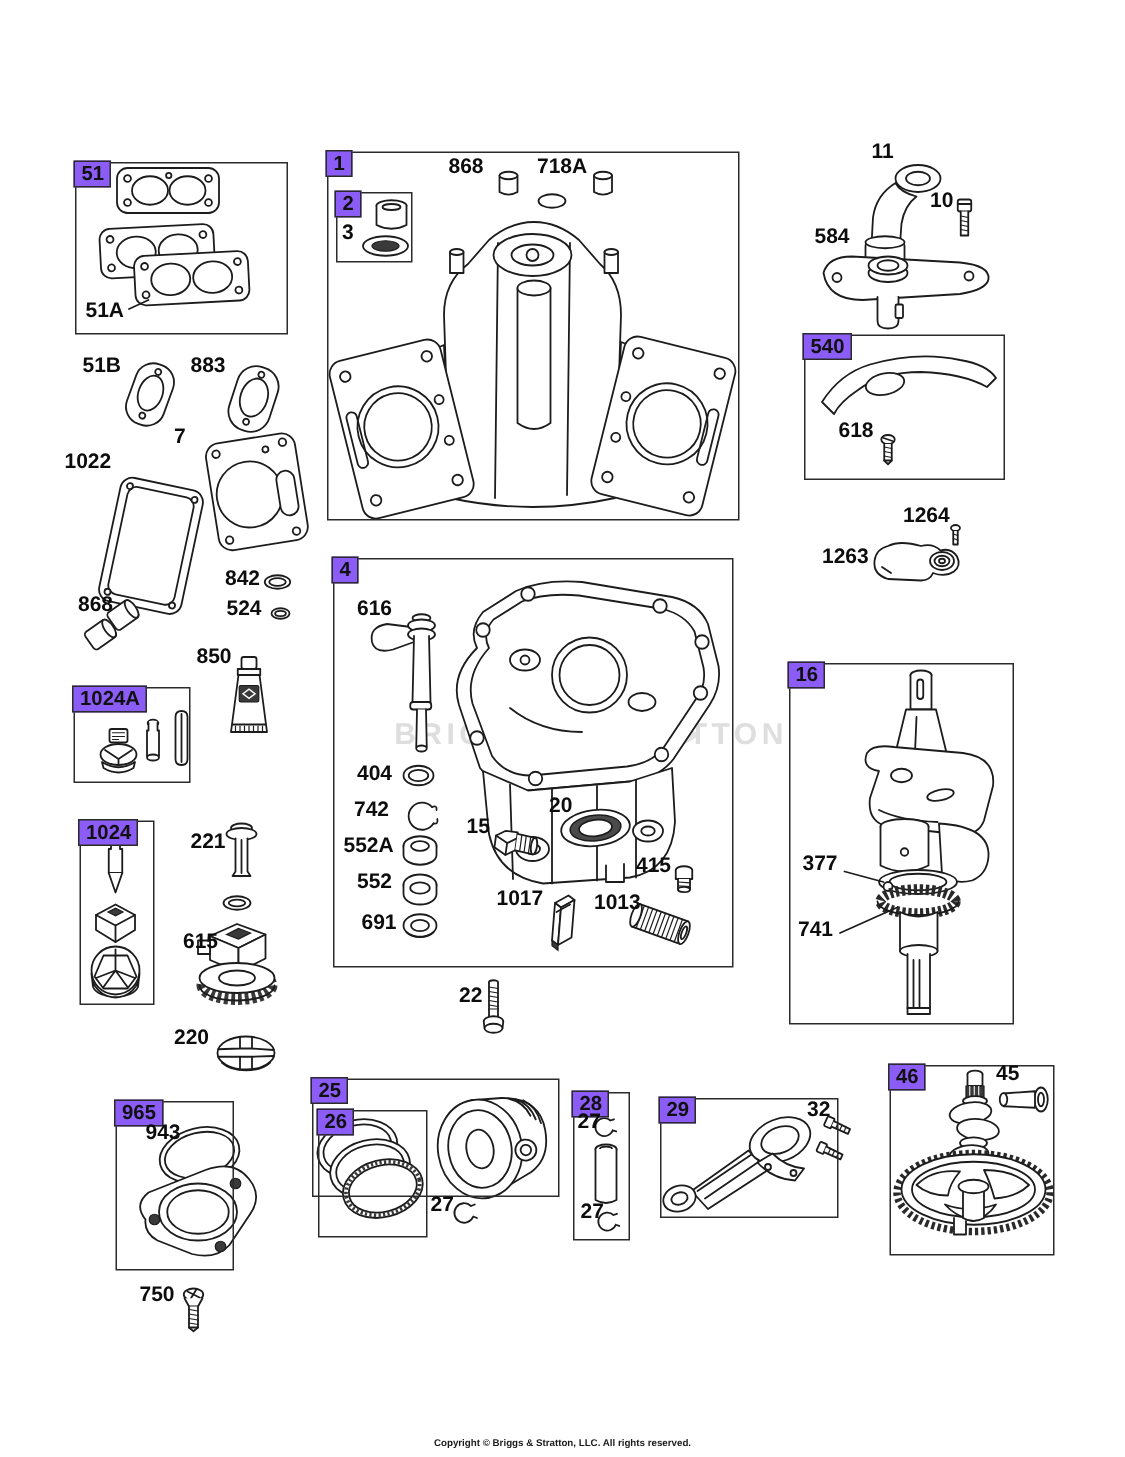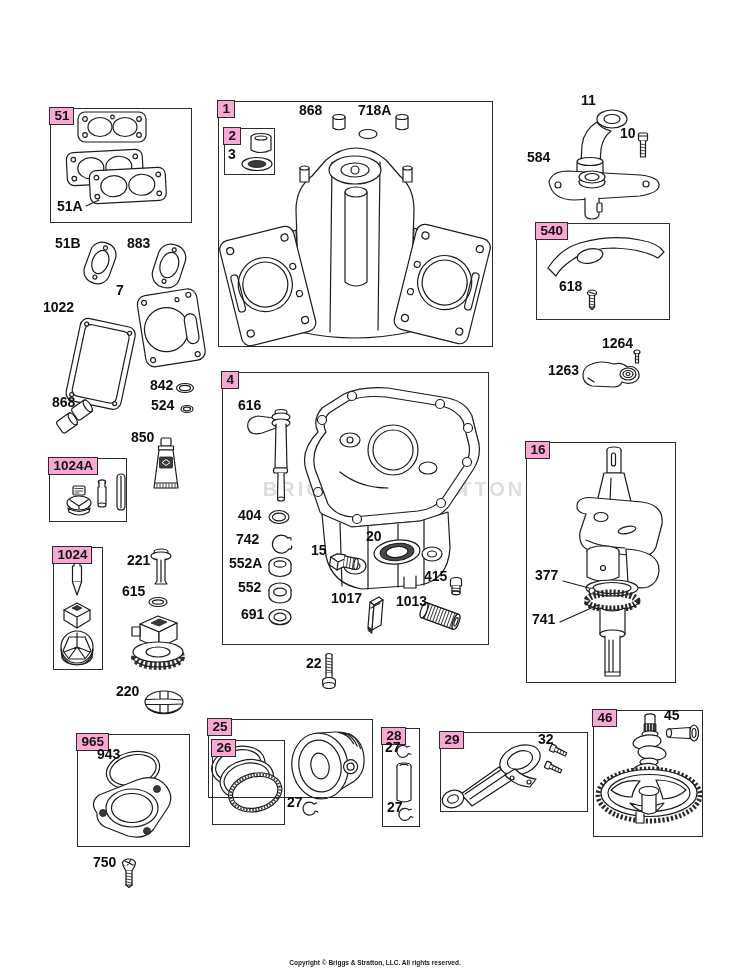--- a/index.html
+++ b/index.html
@@ -1,21 +1,21 @@
 <!DOCTYPE html>
 <html><head>
 <meta charset="utf-8">
 <style>
   *{margin:0;padding:0;box-sizing:border-box}
   html,body{background:#fff}
   body{width:750px;height:971px;position:relative;font-family:"Liberation Sans",sans-serif}
   #stage{position:absolute;inset:0;overflow:hidden;background:#fff}
   #art{position:absolute;left:0;top:0}
   .pbox{position:absolute;border:1.6px solid #2b2b2b}
-  .tag{position:absolute;top:-1.6px;left:-1.6px;border:1.6px solid #2b2b2b;background:#f9a8d4;
+  .tag{position:absolute;top:-1.6px;left:-1.6px;border:1.6px solid #2b2b2b;background:#8b5cf6;
        font-weight:700;font-size:13.5px;line-height:16px;padding:0 4px;color:#111;white-space:nowrap}
   .co{position:absolute;font-weight:700;font-size:14px;line-height:15px;color:#0d0d0d;white-space:nowrap}
   #copyright{position:absolute;left:0;right:0;top:959px;text-align:center;font-size:6.5px;font-weight:700;color:#1a1a1a}
   .ln{fill:none;stroke:#1c1c1c;stroke-width:1.2;stroke-linecap:round;stroke-linejoin:round}
   .wf{fill:#fff;stroke:#1c1c1c;stroke-width:1.2;stroke-linecap:round;stroke-linejoin:round}
   .th{fill:none;stroke:#1c1c1c;stroke-width:.8;stroke-linecap:round}
   .dk{fill:#3a3a3a;stroke:#1c1c1c;stroke-width:.8}
   text.wm{font-family:"Liberation Sans",sans-serif;font-weight:700}
 </style>
 </head>
@@ -519,45 +519,45 @@
     </div>
 <div class="pbox" style="left:526px;top:442px;width:150px;height:241px">
   <span class="tag">16</span>
     </div>
 <div class="pbox" style="left:49px;top:458px;width:78px;height:64px">
   <span class="tag">1024A</span>
     </div>
 <div class="pbox" style="left:53px;top:547px;width:50px;height:123px">
   <span class="tag">1024</span>
     </div>
-<div class="pbox" style="left:77px;top:734px;width:113px;height:113px">
+<div class="pbox" style="left:77px;top:734px;width:79px;height:113px">
   <span class="tag">965</span>
     </div>
 <div class="pbox" style="left:208px;top:719px;width:165px;height:79px">
   <span class="tag">25</span>
     </div>
 <div class="pbox" style="left:212px;top:740px;width:73px;height:85px">
   <span class="tag">26</span>
     </div>
 <div class="pbox" style="left:382px;top:728px;width:38px;height:99px">
   <span class="tag">28</span>
     </div>
-<div class="pbox" style="left:440px;top:732px;width:148px;height:80px">
+<div class="pbox" style="left:440px;top:732px;width:119px;height:80px">
   <span class="tag">29</span>
     </div>
 <div class="pbox" style="left:593px;top:710px;width:110px;height:127px">
   <span class="tag">46</span>
     </div>
 
 <span class="co" style="left:299px;top:103px">868</span>
 <span class="co" style="left:358px;top:103px">718A</span>
 <span class="co" style="left:228px;top:147px">3</span>
 <span class="co" style="left:581px;top:93px">11</span>
 <span class="co" style="left:620px;top:126px">10</span>
-<span class="co" style="left:527px;top:150px">584</span>
+<span class="co" style="left:543px;top:150px">584</span>
 <span class="co" style="left:57px;top:199px">51A</span>
 <span class="co" style="left:55px;top:236px">51B</span>
 <span class="co" style="left:127px;top:236px">883</span>
 <span class="co" style="left:116px;top:283px">7</span>
 <span class="co" style="left:43px;top:300px">1022</span>
 <span class="co" style="left:150px;top:378px">842</span>
 <span class="co" style="left:151px;top:398px">524</span>
 <span class="co" style="left:52px;top:395px">868</span>
 <span class="co" style="left:131px;top:430px">850</span>
 <span class="co" style="left:559px;top:279px">618</span>
@@ -569,21 +569,21 @@
 <span class="co" style="left:229px;top:556px">552A</span>
 <span class="co" style="left:238px;top:580px">552</span>
 <span class="co" style="left:241px;top:607px">691</span>
 <span class="co" style="left:311px;top:543px">15</span>
 <span class="co" style="left:366px;top:529px">20</span>
 <span class="co" style="left:424px;top:569px">415</span>
 <span class="co" style="left:331px;top:591px">1017</span>
 <span class="co" style="left:396px;top:594px">1013</span>
 <span class="co" style="left:306px;top:656px">22</span>
 <span class="co" style="left:127px;top:553px">221</span>
-<span class="co" style="left:122px;top:584px">615</span>
+<span class="co" style="left:122px;top:620px">615</span>
 <span class="co" style="left:116px;top:684px">220</span>
 <span class="co" style="left:535px;top:568px">377</span>
 <span class="co" style="left:532px;top:612px">741</span>
 <span class="co" style="left:97px;top:747px">943</span>
 <span class="co" style="left:93px;top:855px">750</span>
 <span class="co" style="left:287px;top:795px">27</span>
 <span class="co" style="left:385px;top:740px">27</span>
 <span class="co" style="left:387px;top:800px">27</span>
 <span class="co" style="left:538px;top:732px">32</span>
 <span class="co" style="left:664px;top:708px">45</span>

